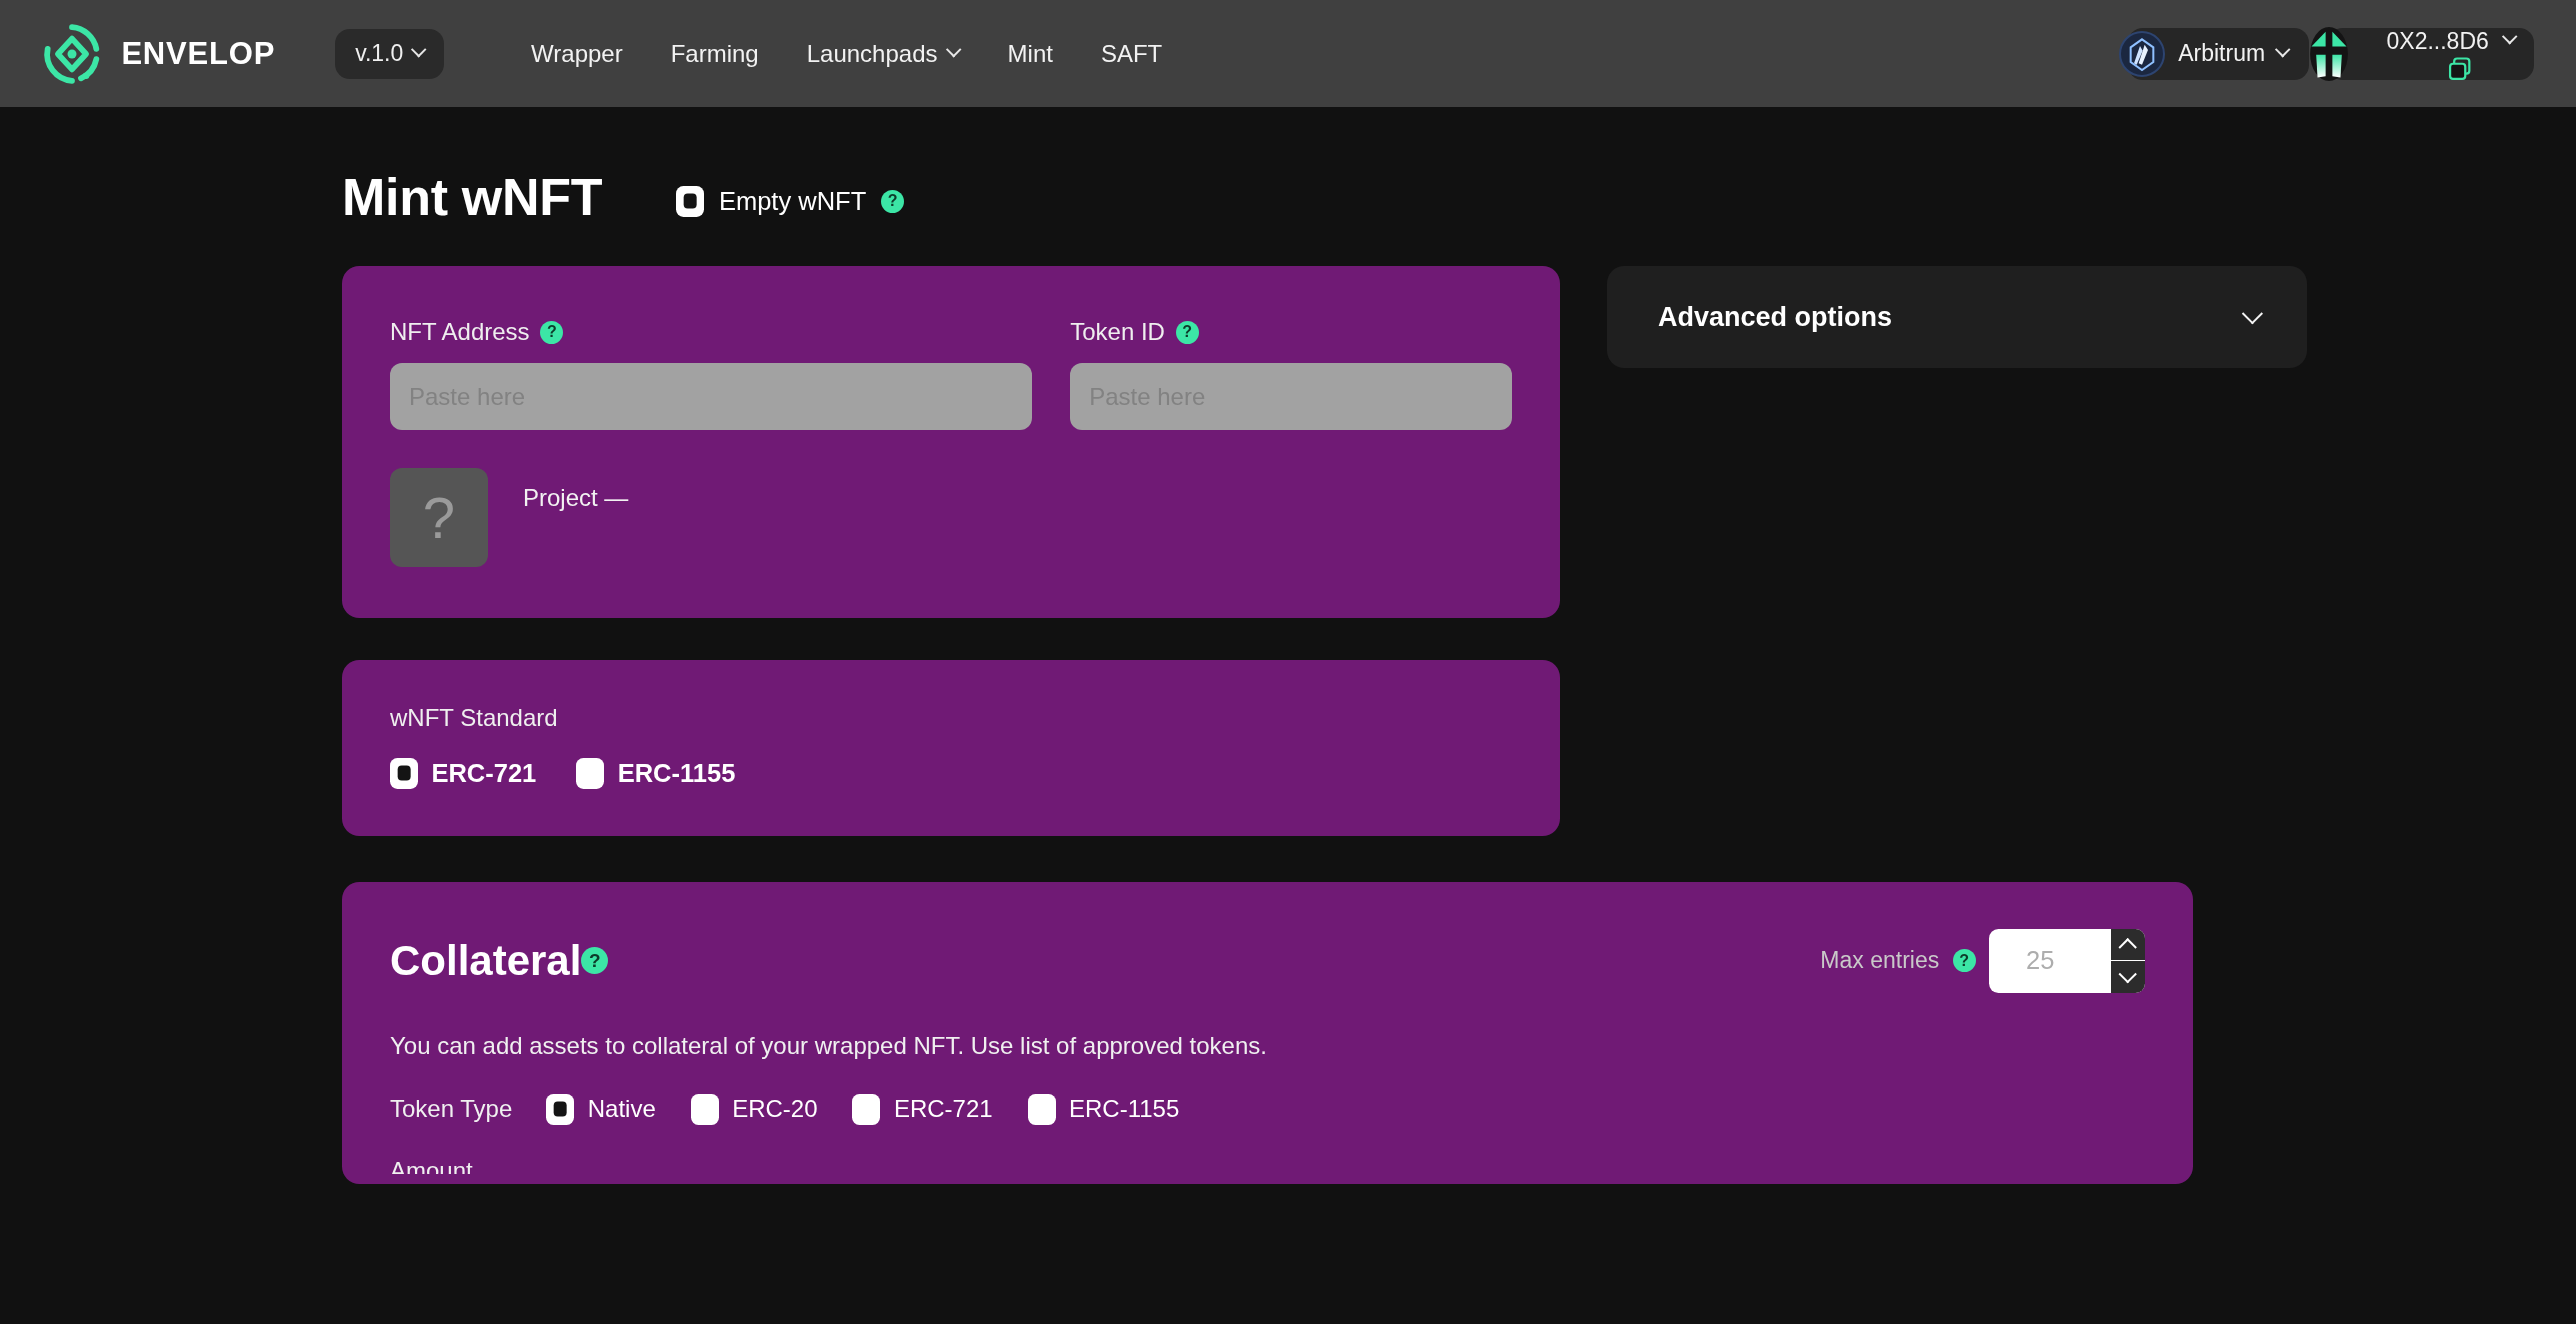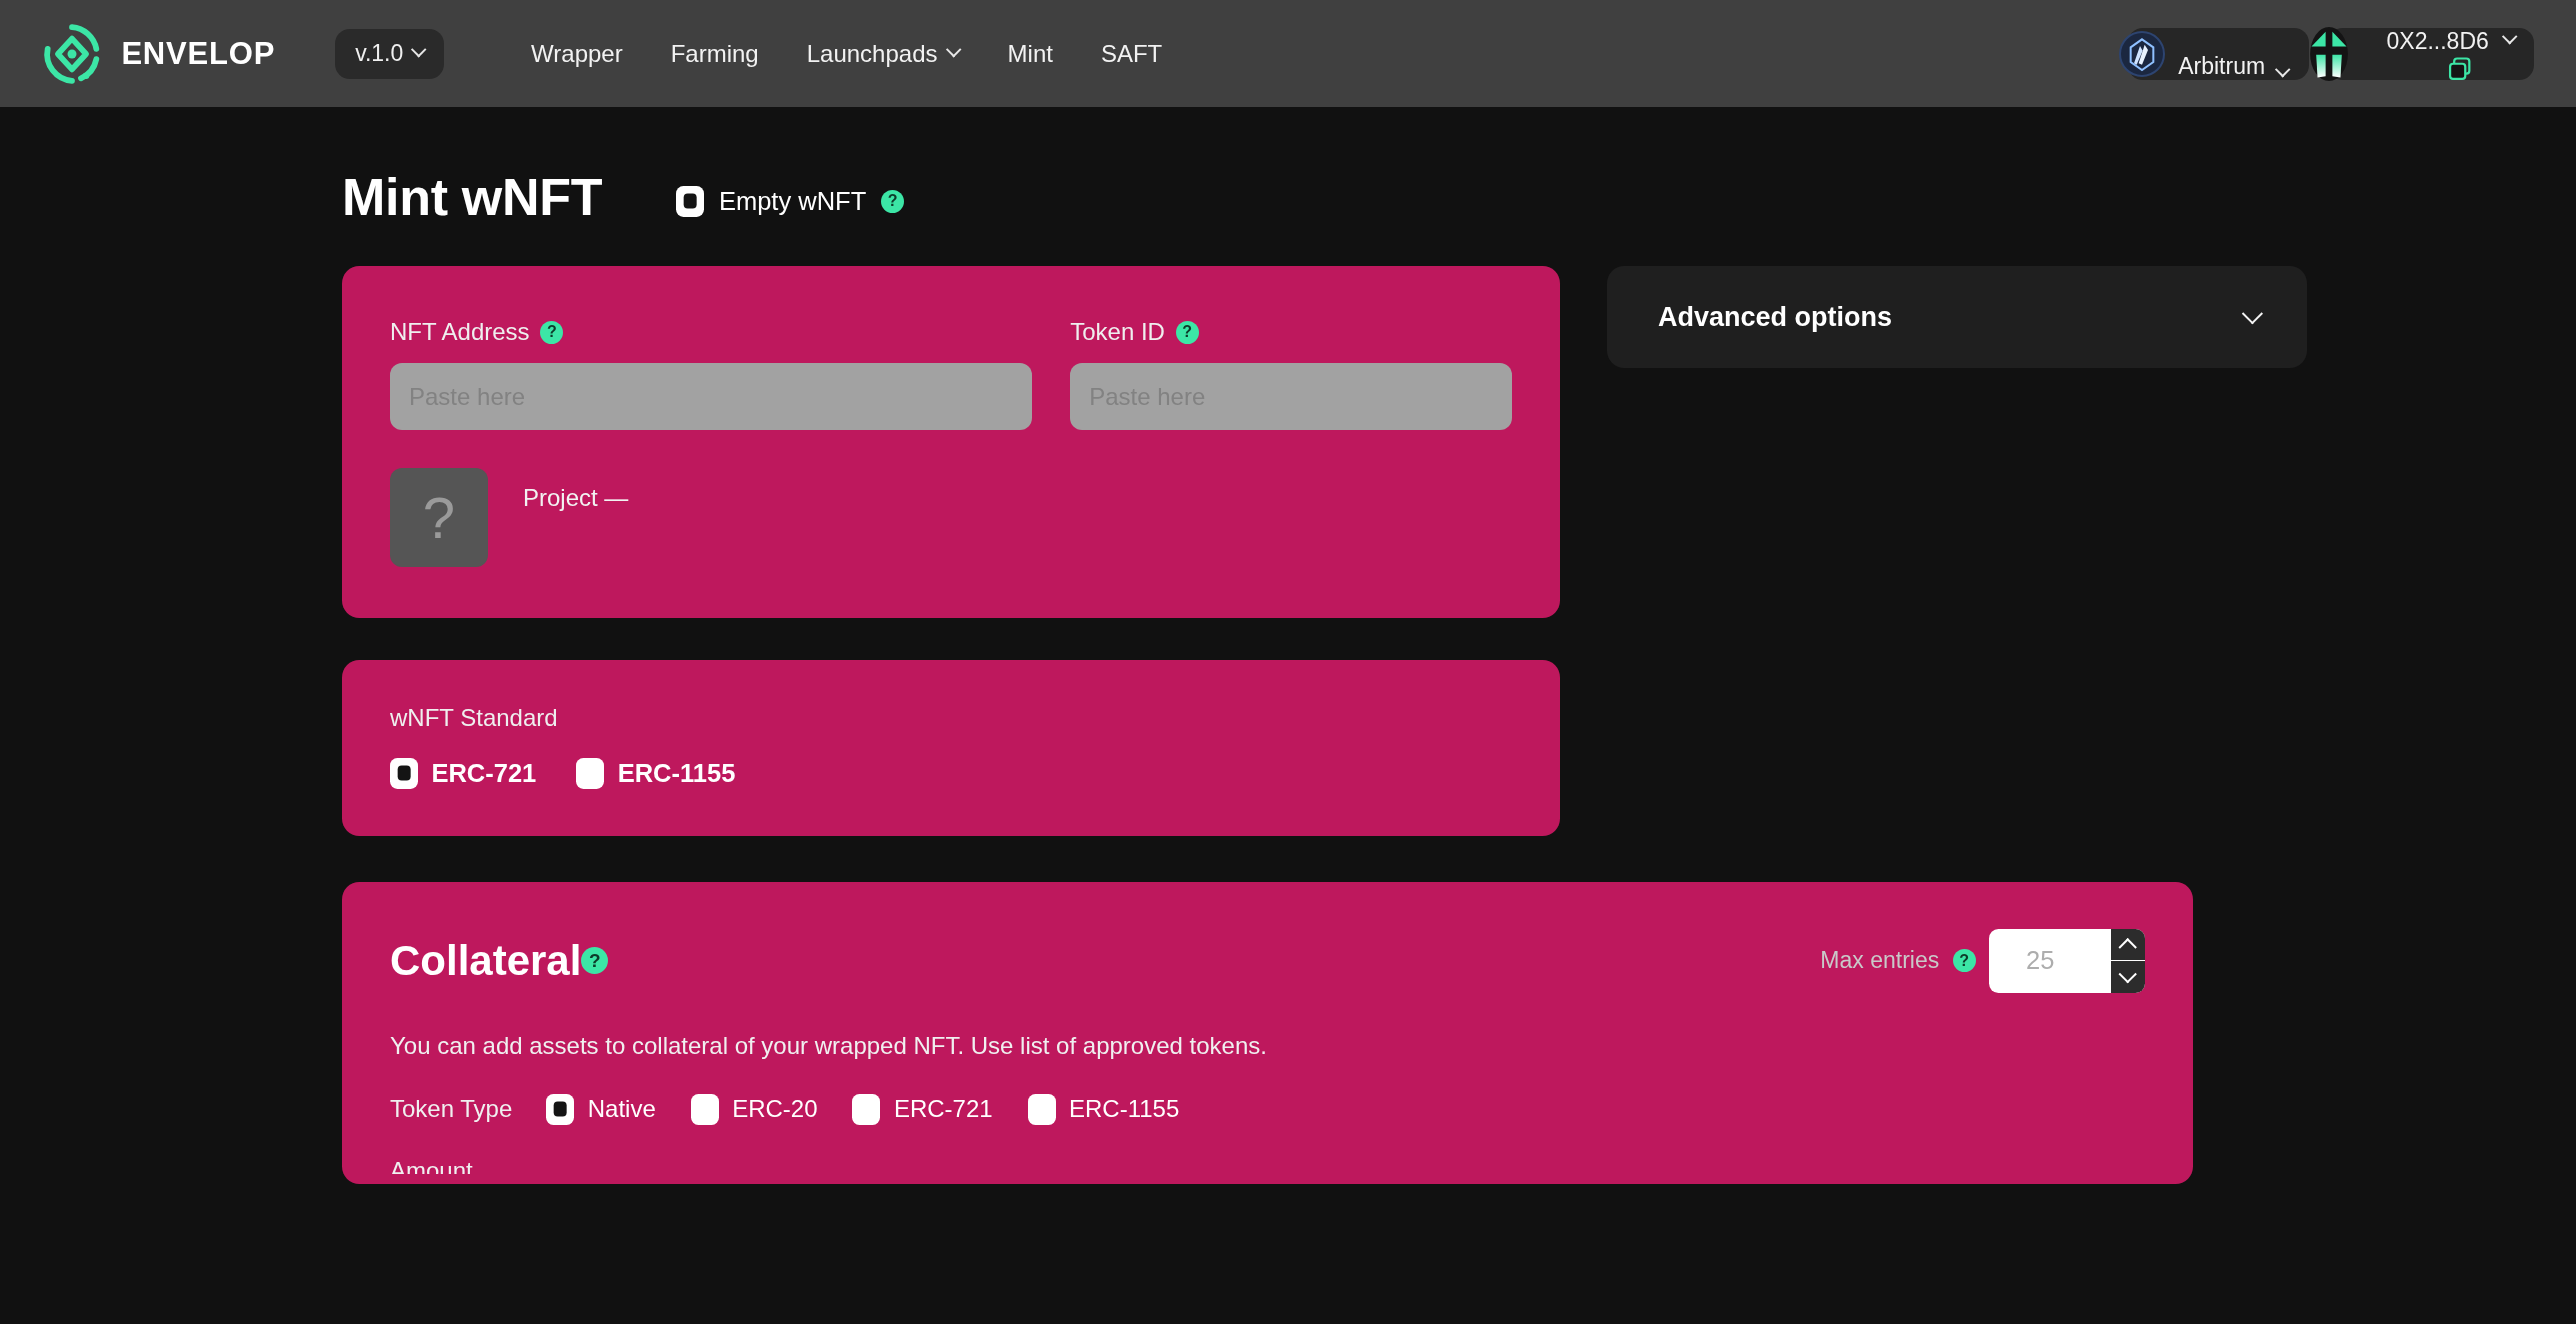--- a/index.html
+++ b/index.html
@@ -94,21 +94,21 @@
     display: flex;
     align-items: center;
     gap: 19px;
   }
 
   .network-pill {
     background: #262626;
     border-radius: 14.8px;
     height: 52px;
     display: flex;
-    align-items: flex-end;
+    align-items: center;
     padding: 0 20px 0 50px;
     gap: 12px;
     font-size: 23px;
     color: #f2f2f2;
     position: relative;
     cursor: pointer;
     white-space: nowrap;
   }
   .network-icon {
     position: absolute;
@@ -235,21 +235,21 @@
   
   .main-grid {
     display: flex;
     gap: 47px;
     align-items: flex-start;
   }
   .col-left { width: 1218px; flex: 0 0 auto; }
   .col-right { width: 700px; flex: 0 0 auto; }
 
   .card {
-    background: #be185d;
+    background: #701a75;
     border-radius: 17.4px;
   }
 
   .card-form {
     padding: 52px 48px 51px 48px;
   }
 
   .field-row {
     display: flex;
     gap: 38px;

